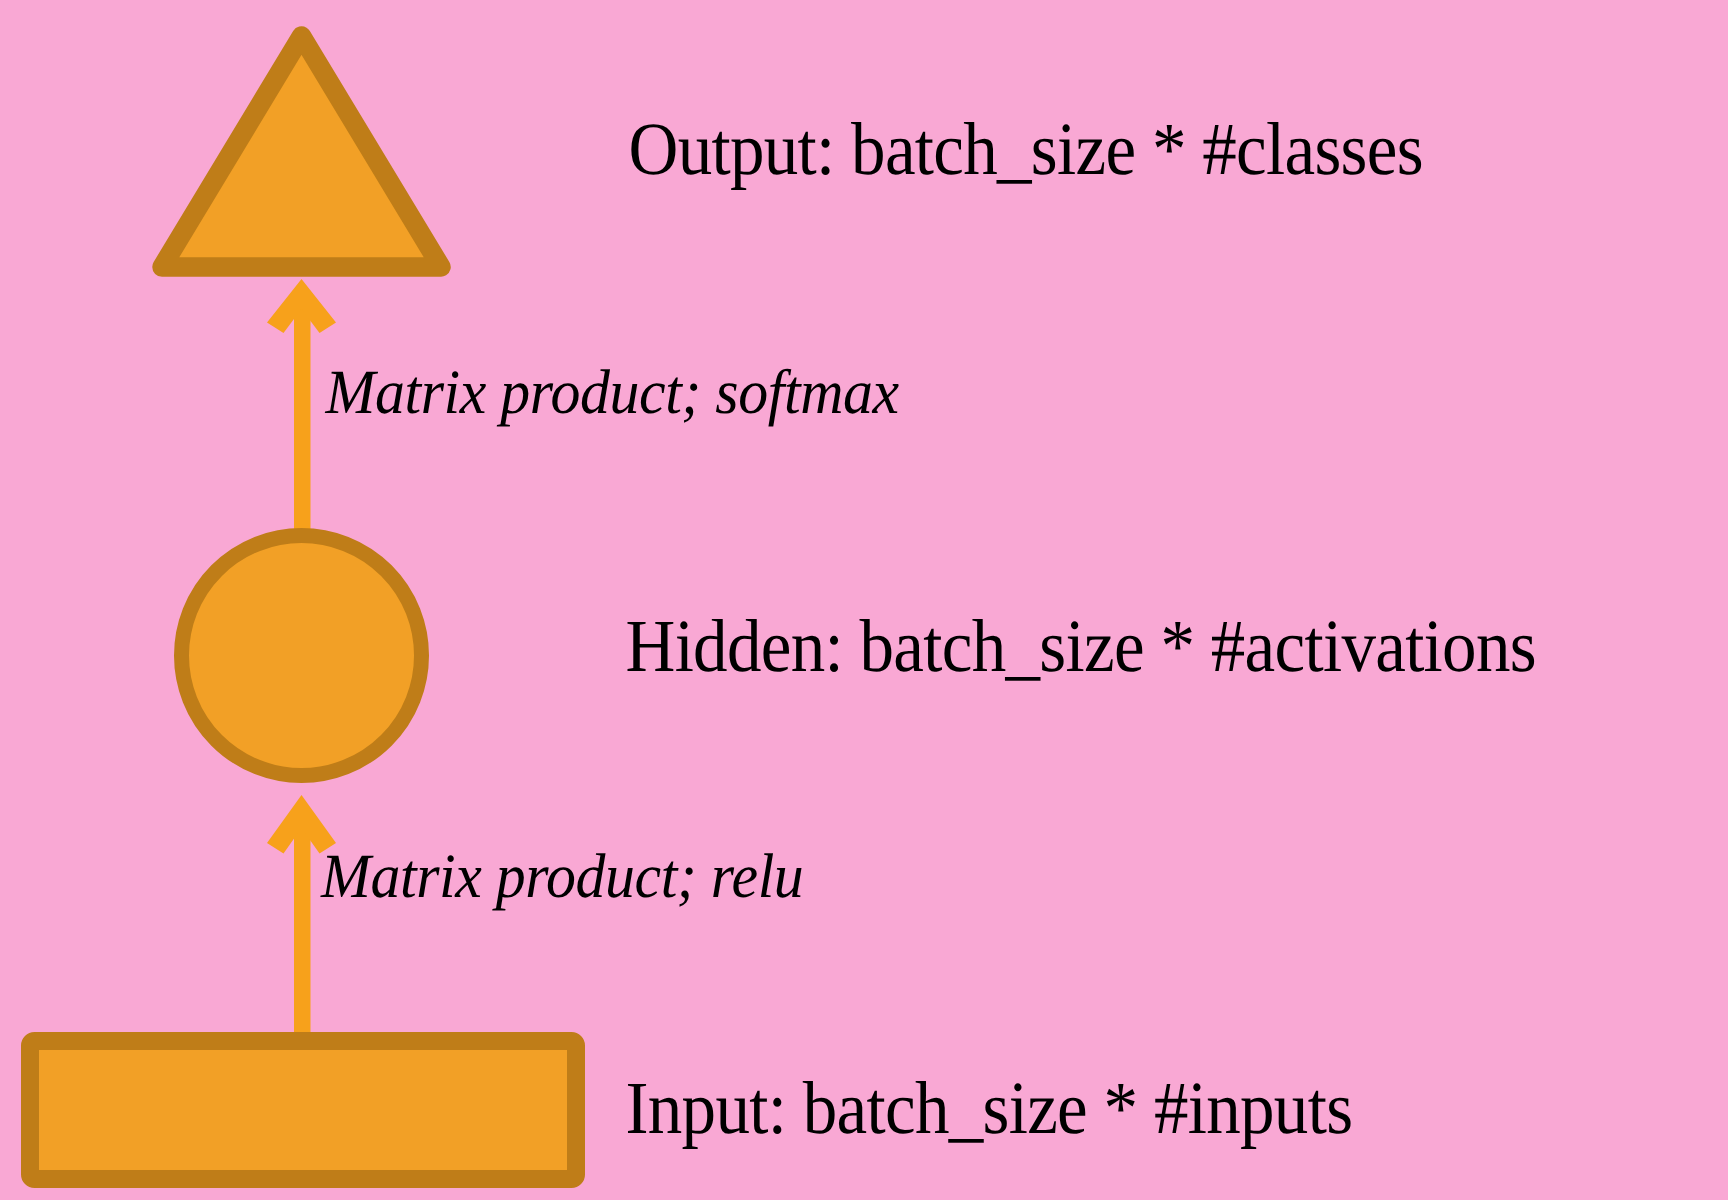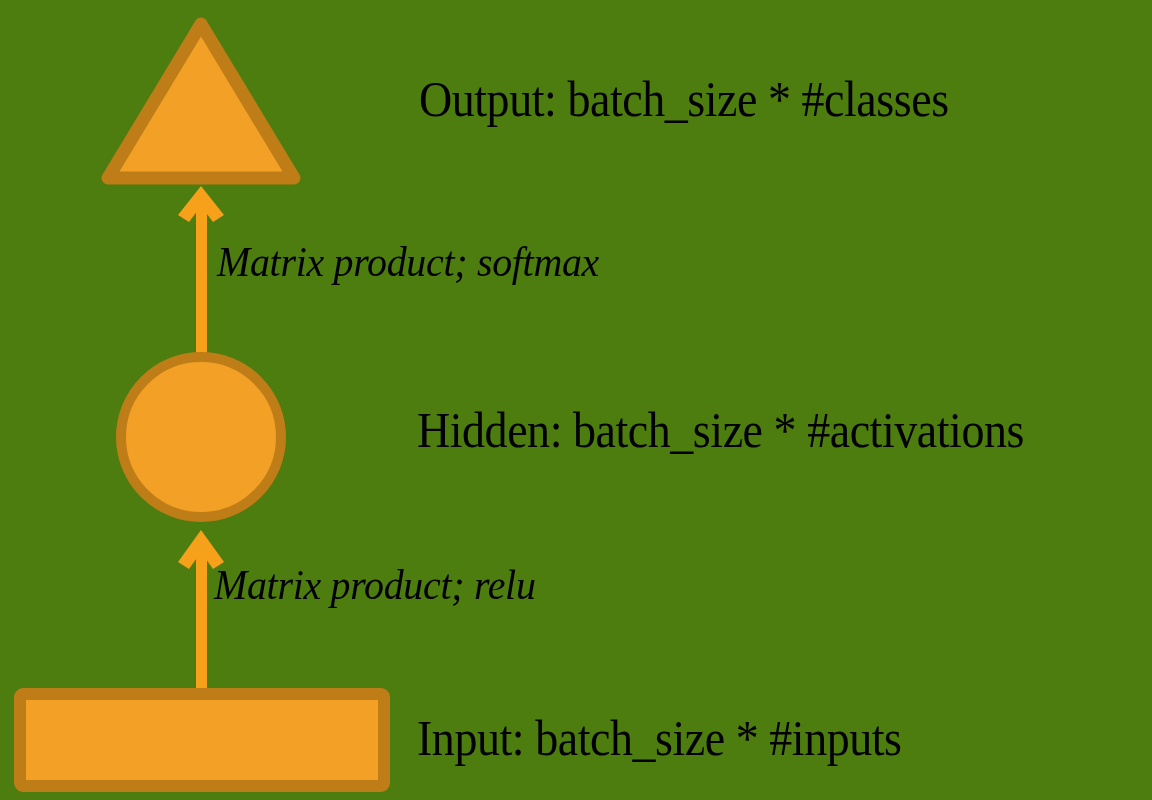--- a/index.html
+++ b/index.html
@@ -4,21 +4,21 @@
 <style>
   html, body {
     margin: 0;
     padding: 0;
     background: #ffffff;
   }
   #canvas {
     position: relative;
     width: 1152px;
     height: 800px;
-    background: #4d7c0f;
+    background: #f9a8d4;
     overflow: hidden;
     font-family: "Liberation Serif", "DejaVu Serif", serif;
   }
   svg#diagram {
     position: absolute;
     left: 0;
     top: 0;
     width: 1152px;
     height: 800px;
     display: block;

